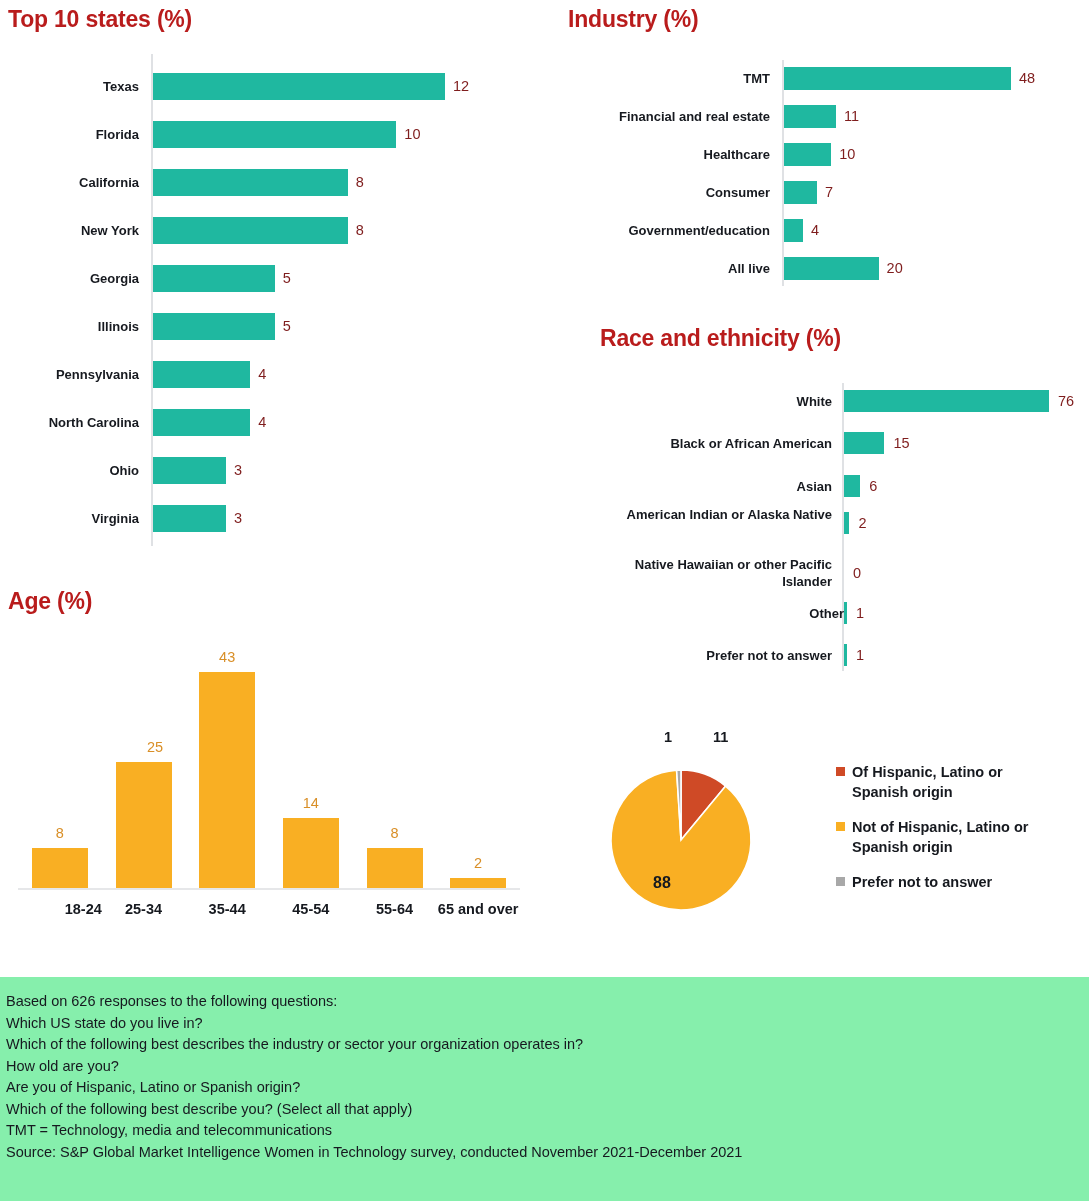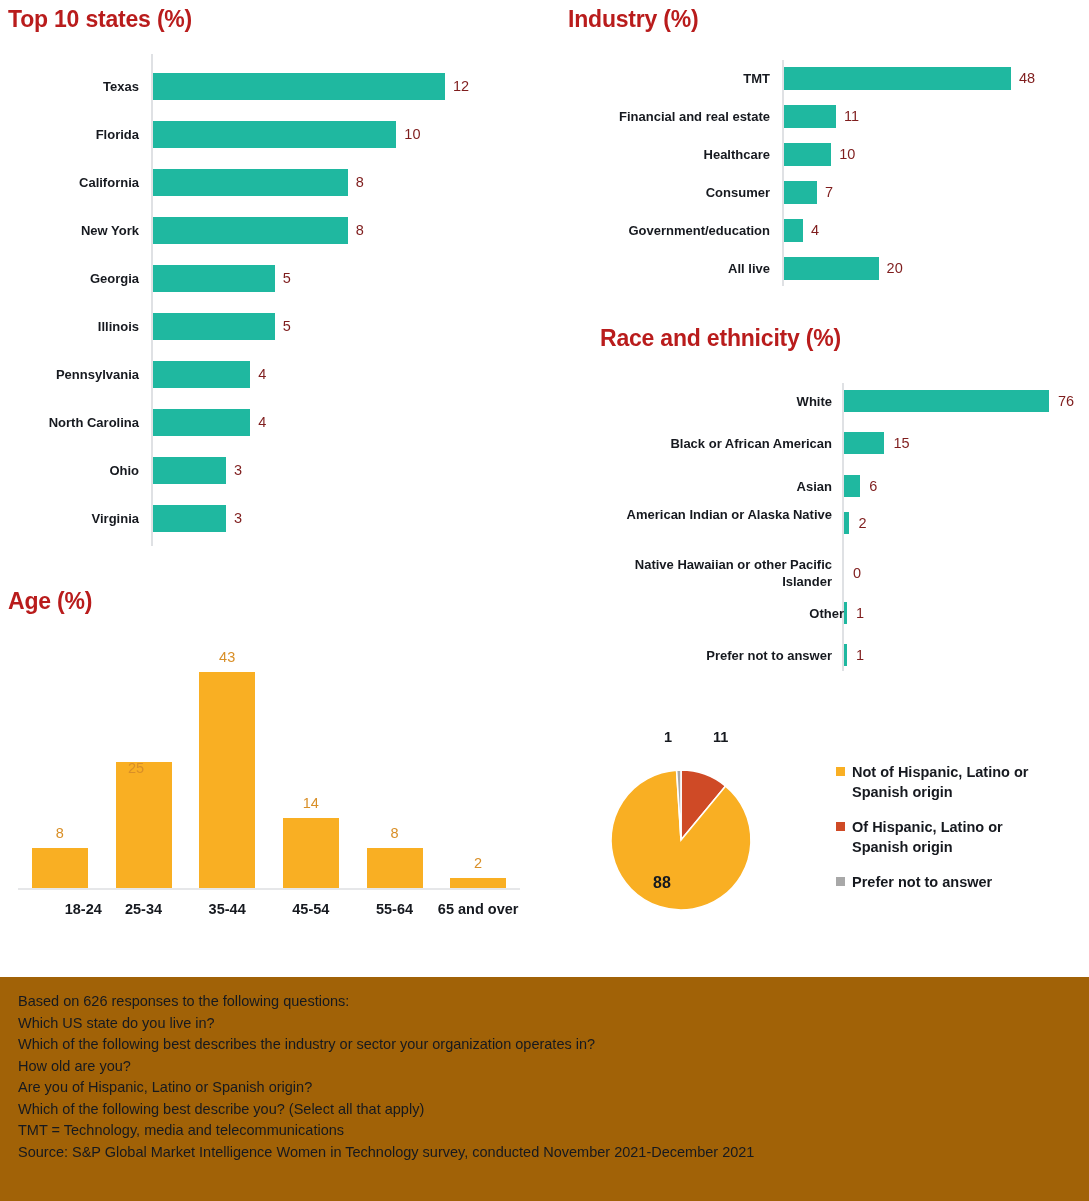--- a/index.html
+++ b/index.html
@@ -58,22 +58,22 @@
     width:9px;height:9px;flex:0 0 9px;margin-top:5px;margin-right:7px;
   }
   .legend-text{
     font-size:14.5px;font-weight:bold;color:#16191f;line-height:20px;
     max-width:210px;
   }
 
   
   .footer{
     position:absolute;left:0;right:0;
-    background:#a16207;
-    padding:14px 10px 16px 18px;
+    background:#86efac;
+    padding:14px 10px 16px 6px;
     box-sizing:border-box;
   }
   .footer-line{
     font-size:14.5px;color:#16191f;line-height:21.5px;white-space:nowrap;
   }
 </style>
 </head>
 <body>
 
 <div class="panel" style="left:8px;top:2px;width:520px;height:560px;">
@@ -166,21 +166,21 @@
 </div>
 
 <div class="panel" style="left:8px;top:578px;width:520px;height:380px;">
   <div class="sec-title" style="position:absolute;left:0;top:10px;">Age (%)</div>
   <div class="hbar-chart" id="age-chart" style="left:0;top:0;width:520px;height:380px;">
       <div class="vbar-baseline" style="left: 10px; top: 310px; width: 502px;"></div>
       <div class="vbar" style="left: 23.8333px; top: 269.814px; width: 56px; height: 40.186px;"></div>
       <div class="vbar-val" style="left: 21.8333px; top: 247.814px; width: 60px;">8</div>
       <div class="vbar-cat" style="left: 9.83333px; top: 322px; width: 84px; text-align: right;">18-24</div>
       <div class="vbar" style="left: 107.5px; top: 184.419px; width: 56px; height: 125.581px;"></div>
-      <div class="vbar-val" style="left: 98px; top: 162.419px; width: 60px; margin-top: 21px;">25</div>
+      <div class="vbar-val" style="left: 117px; top: 162.419px; width: 60px;">25</div>
       <div class="vbar-cat" style="left: 93.5px; top: 322px; width: 84px;">25-34</div>
       <div class="vbar" style="left: 191.167px; top: 94px; width: 56px; height: 216px;"></div>
       <div class="vbar-val" style="left: 189.167px; top: 72px; width: 60px;">43</div>
       <div class="vbar-cat" style="left: 177.167px; top: 322px; width: 84px;">35-44</div>
       <div class="vbar" style="left: 274.833px; top: 239.674px; width: 56px; height: 70.3256px;"></div>
       <div class="vbar-val" style="left: 272.833px; top: 217.674px; width: 60px;">14</div>
       <div class="vbar-cat" style="left: 260.833px; top: 322px; width: 84px;">45-54</div>
       <div class="vbar" style="left: 358.5px; top: 269.814px; width: 56px; height: 40.186px;"></div>
       <div class="vbar-val" style="left: 356.5px; top: 247.814px; width: 60px;">8</div>
       <div class="vbar-cat" style="left: 344.5px; top: 322px; width: 84px;">55-64</div>
@@ -196,26 +196,26 @@
         <path d="M 113 140 L 113 70 A 70 70 0 0 1 157.6196792824083 86.06407300569475 Z" fill="#cf4a26" stroke="#ffffff" stroke-width="1.6"></path>
         <path d="M 113 140 L 157.6196792824083 86.06407300569475 A 70 70 0 1 1 108.60466363294807 70.13812901002099 Z" fill="#f9af23" stroke="#ffffff" stroke-width="1.6"></path>
         <path d="M 113 140 L 108.60466363294807 70.13812901002099 A 70 70 0 0 1 112.99999999999999 70 Z" fill="#a8a8a8" stroke="#ffffff" stroke-width="1.6"></path>
       </svg>
       <div class="pie-val" style="left: 145px; top: 30px;">11</div>
       <div class="pie-val inside" style="left: 85px; top: 175px;">88</div>
       <div class="pie-val" style="left: 96px; top: 30px;">1</div>
     </div>
   <div class="legend" id="pie-legend" style="left:268px;top:62px;width:240px;">
       <div class="legend-item">
+        <span class="legend-swatch" style="background: rgb(207, 74, 38);"></span>
+        <span class="legend-text">Of Hispanic, Latino or Spanish origin</span>
+      </div>
+      <div class="legend-item">
         <span class="legend-swatch" style="background: rgb(249, 175, 35);"></span>
         <span class="legend-text">Not of Hispanic, Latino or Spanish origin</span>
-      </div>
-      <div class="legend-item">
-        <span class="legend-swatch" style="background: rgb(207, 74, 38);"></span>
-        <span class="legend-text">Of Hispanic, Latino or Spanish origin</span>
       </div>
       <div class="legend-item">
         <span class="legend-swatch" style="background: rgb(168, 168, 168);"></span>
         <span class="legend-text">Prefer not to answer</span>
       </div>
     </div>
 </div>
 
 <div class="footer" style="top:977px;height:224px;">
   <div id="footer-lines">

